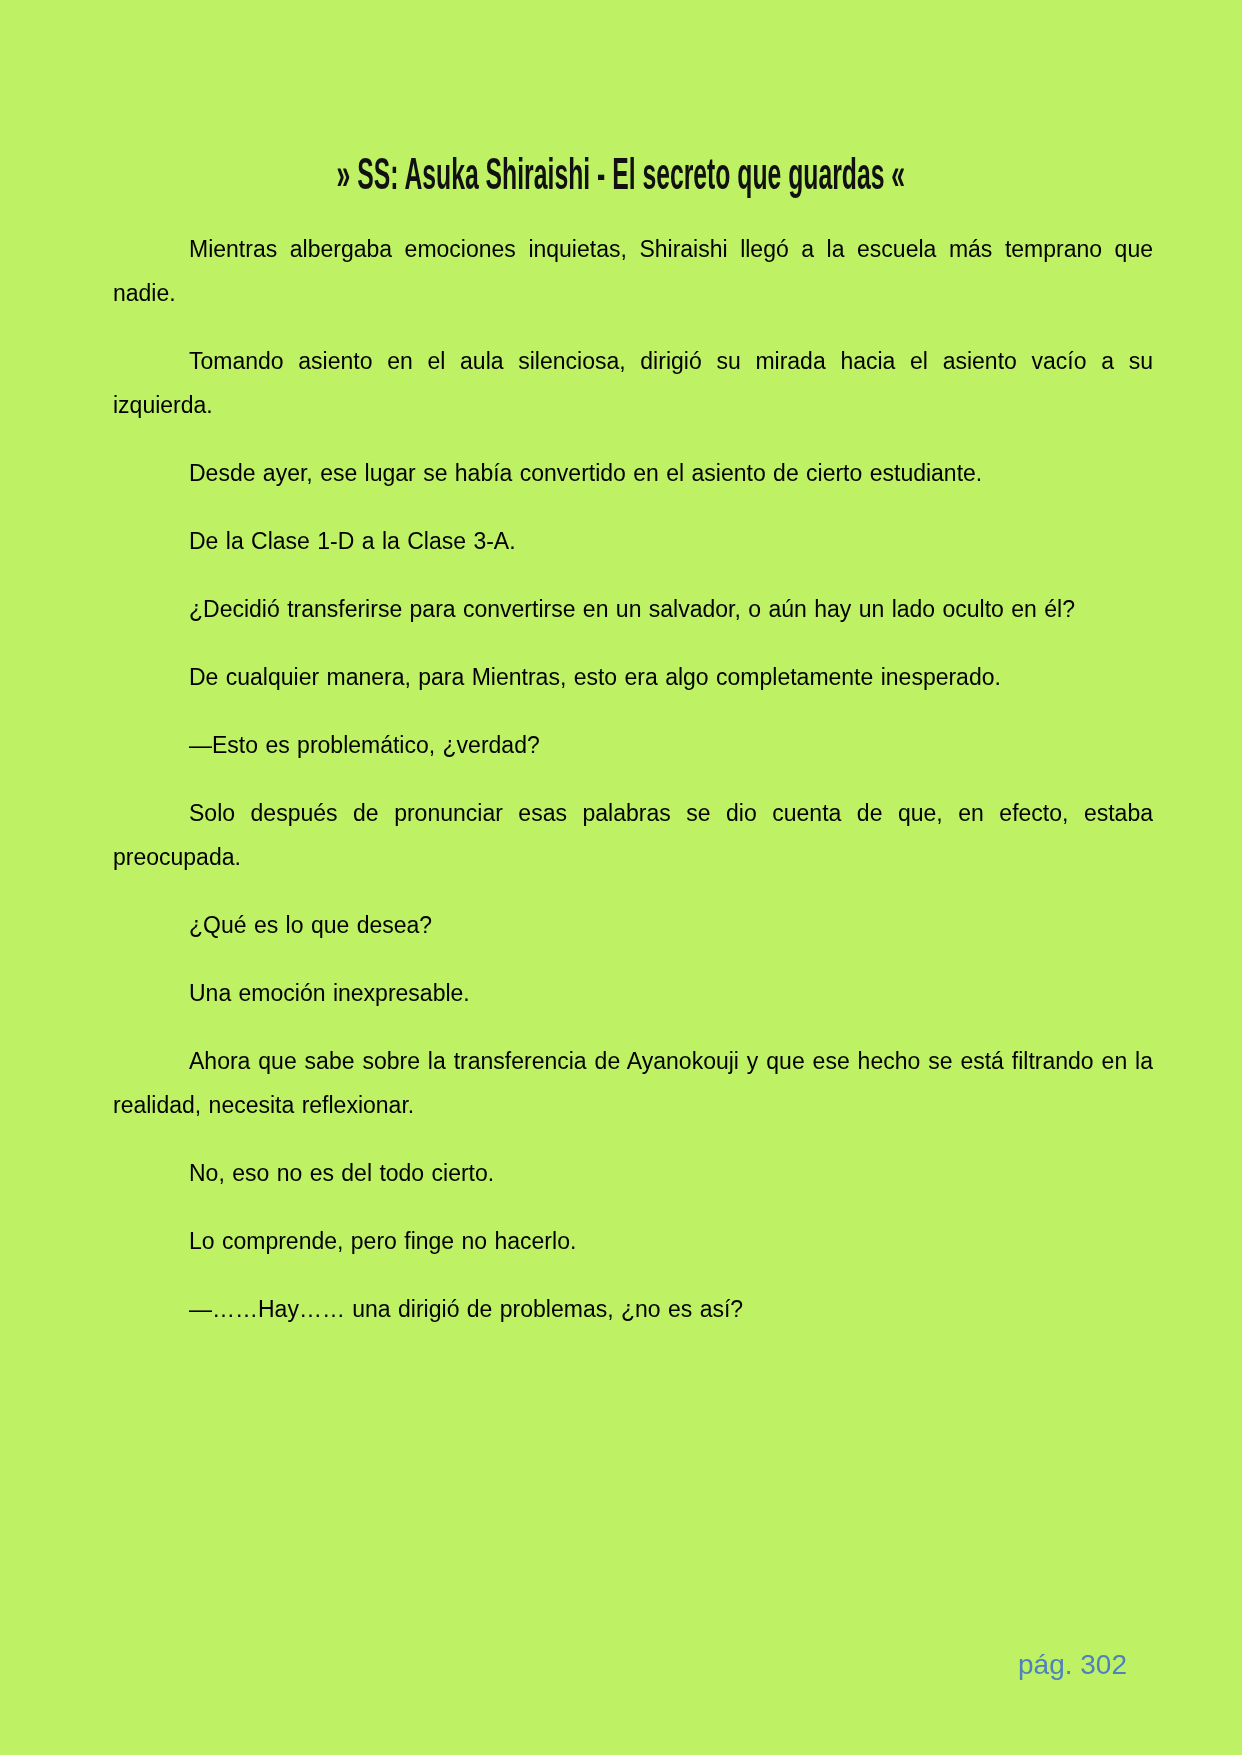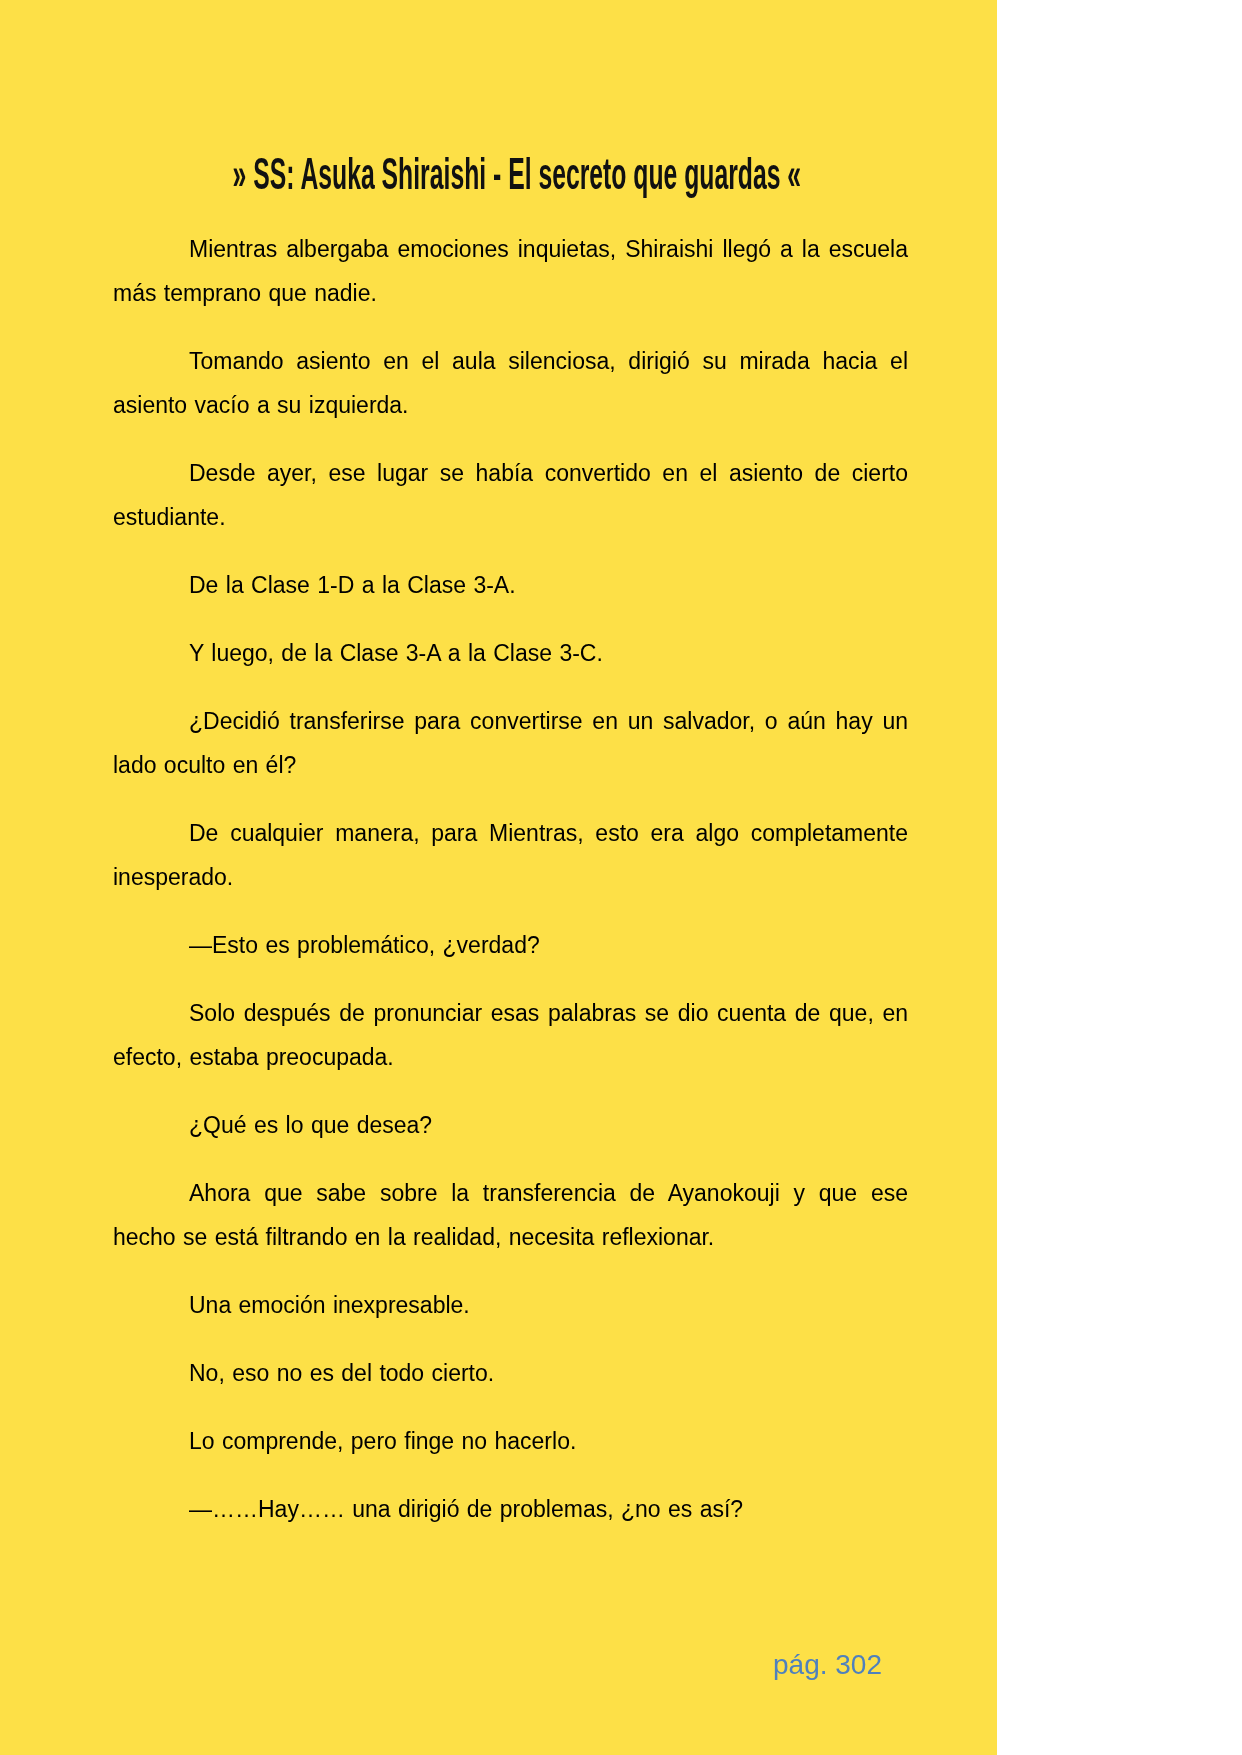--- a/index.html
+++ b/index.html
@@ -2,23 +2,23 @@
 <html lang="es"><head>
 <meta charset="utf-8">
 <style>
   html, body {
     margin: 0;
     padding: 0;
     background: #ffffff;
   }
   .page {
     position: relative;
-    width: 997px;
+    width: 1242px;
     height: 1755px;
-    background: #fde047;
+    background: #bef264;
     color: #000000;
     font-family: "Liberation Sans", sans-serif;
     overflow: hidden;
   }
   .doc-title {
     margin: 150px 0 29px 0;
     text-align: center;
     font-size: 45px;
     line-height: 48px;
     font-weight: bold;
@@ -56,28 +56,27 @@
 
 <div class="page">
 
   <h1 class="doc-title"><span class="condensed">» SS: Asuka Shiraishi - El secreto que guardas «</span></h1>
 
   <div class="body-text">
     <p>Mientras albergaba emociones inquietas, Shiraishi llegó a la escuela más temprano que nadie.</p>
     <p>Tomando asiento en el aula silenciosa, dirigió su mirada hacia el asiento vacío a su izquierda.</p>
     <p>Desde ayer, ese lugar se había convertido en el asiento de cierto estudiante.</p>
     <p>De la Clase 1-D a la Clase 3-A.</p>
-    <p>Y luego, de la Clase 3-A a la Clase 3-C.</p>
     <p>¿Decidió transferirse para convertirse en un salvador, o aún hay un lado oculto en él?</p>
     <p>De cualquier manera, para Mientras, esto era algo completamente inesperado.</p>
     <p>—Esto es problemático, ¿verdad?</p>
     <p>Solo después de pronunciar esas palabras se dio cuenta de que, en efecto, estaba preocupada.</p>
     <p>¿Qué es lo que desea?</p>
+    <p>Una emoción inexpresable.</p>
     <p>Ahora que sabe sobre la transferencia de Ayanokouji y que ese hecho se está filtrando en la realidad, necesita reflexionar.</p>
-    <p>Una emoción inexpresable.</p>
     <p>No, eso no es del todo cierto.</p>
     <p>Lo comprende, pero finge no hacerlo.</p>
     <p>—……Hay…… una dirigió de problemas, ¿no es así?</p>
   </div>
 
   <div class="page-footer">pág. 302</div>
 
 </div>
 
 </body></html>

